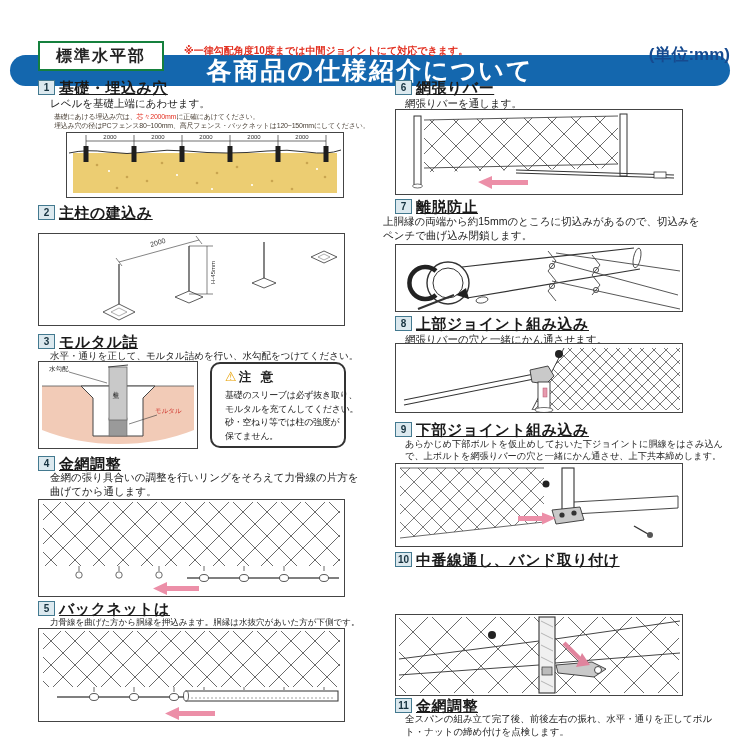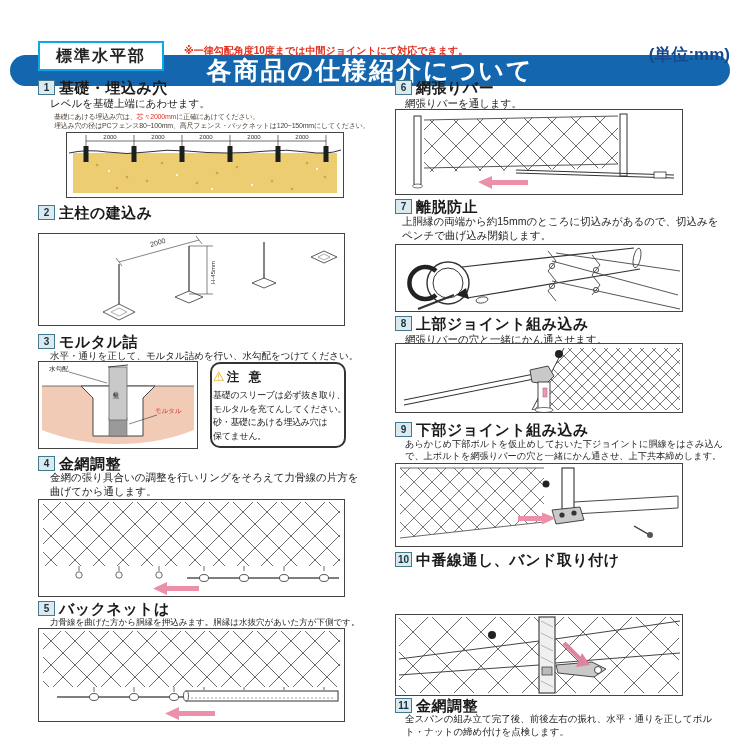--- a/index.html
+++ b/index.html
@@ -1,34 +1,34 @@
 <!DOCTYPE html>
 <html><head>
 <meta charset="utf-8">
 <style>
   html,body{margin:0;padding:0;background:#fff;}
   #page{position:relative;width:740px;height:740px;background:#fff;overflow:hidden;
         font-family:"Liberation Sans","DejaVu Sans",sans-serif;color:#222;}
   .abs{position:absolute;}
   .banner{left:10px;top:8px;width:720px;height:31px;background:#1467ae;border-radius:16px;
           color:#fff;font-size:25px;font-weight:bold;text-align:center;line-height:31px;letter-spacing:2px;margin-top:47px;}
-  .section-box{left:38px;top:41px;width:122px;height:26px;border:2px solid #0ea5e9;background:#fff;
+  .section-box{left:38px;top:41px;width:122px;height:26px;border:2px solid #15803d;background:#fff;
           font-size:16px;font-weight:bold;text-align:center;line-height:25px;letter-spacing:2px;}
   .hdr-notes{left:184px;top:44px;font-size:10px;font-weight:bold;color:#e33122;line-height:13px;white-space:nowrap;}
   .unit{left:610px;top:43px;width:120px;text-align:right;font-size:17px;font-weight:bold;color:#164a8f;}
   .step-head{height:15px;white-space:nowrap;}
   .badge{display:inline-block;min-width:13px;height:13px;line-height:13px;padding:0 1px;margin-right:4px;
          border:1px solid #43798f;background:#dce9ef;color:#16323f;font-size:10px;font-weight:bold;
          text-align:center;vertical-align:2px;}
-  .step-title{font-size:15px;font-weight:bold;color:#1a1a1a;letter-spacing:0.5px;}
+  .step-title{font-size:15px;font-weight:bold;color:#1a1a1a;letter-spacing:0.5px;text-decoration:underline;}
   .desc{font-size:10.5px;line-height:13.5px;color:#222;}
   .desc .red, .note .red{color:#e33122;}
   .note{font-size:7px;line-height:9px;color:#4a4036;white-space:nowrap;letter-spacing:-0.2px;}
   .dbox{border:1px solid #444;background:#fff;box-sizing:border-box;}
-  .warnbox{border:2px solid #333;border-radius:10px;background:#fff;box-sizing:border-box;padding:5px 1px;}
+  .warnbox{border:2px solid #333;border-radius:10px;background:#fff;box-sizing:border-box;padding:5px 13px;}
   .warn-title{font-size:12.5px;font-weight:bold;letter-spacing:3px;margin-bottom:3px;}
   .warn-icon{color:#e8a000;font-size:13px;letter-spacing:0;margin-right:2px;}
   .warn-line{font-size:9px;line-height:13.5px;letter-spacing:-0.3px;white-space:nowrap;color:#222;}
   .dlabel{position:absolute;font-size:6.5px;color:#222;line-height:7px;white-space:nowrap;}
   .dlabel.red{color:#d0342c;}
   .vert{writing-mode:vertical-rl;}
   svg{display:block;}
 </style>
 </head>
 <body>
@@ -174,21 +174,21 @@
     <div class="dlabel" style="left:10px;top:3px">水勾配</div>
     <div class="dlabel vert" style="left:74px;top:24px">主柱</div>
     <div class="dlabel red" style="left:116px;top:45px">モルタル</div>
   </div>
   <div class="abs warnbox" style="left:210px;top:362px;width:136px;height:86px">
     <div class="warn-title">
       <span class="warn-icon">⚠</span><span>注 意</span>
     </div>
     <div class="warn-line">基礎のスリーブは必ず抜き取り、</div>
     <div class="warn-line">モルタルを充てんしてください。</div>
-    <div class="warn-line">砂・基礎にあける埋込み穴は</div>
+    <div class="warn-line">砂・空ねり等では柱の強度が</div>
     <div class="warn-line">保てません。</div>
   </div>
 
   <div class="abs step-head" style="left:38px;top:455px">
     <span class="badge">4</span><span class="step-title">金網調整</span>
   </div>
   <div class="abs desc" style="left:50px;top:471px;width:312px">金網の張り具合いの調整を行いリングをそろえて力骨線の片方を曲げてから通します。</div>
   <div class="abs dbox" style="left:38px;top:499px;width:307px;height:98px">
     <svg width="305" height="96" viewBox="0 0 305 96">
       <rect x="4" y="2" width="297" height="64" fill="url(#mesh24)"></rect>
@@ -263,21 +263,21 @@
         <line x1="120" y1="63" x2="278" y2="68"></line>
       </g>
       <rect x="258" y="62" width="12" height="6" fill="#fff" stroke="#333" stroke-width="0.8"></rect>
       <polygon points="82,72 96,66 96,70 132,70 132,75 96,75 96,79" fill="#ec8fa8"></polygon>
     </svg>
   </div>
 
   <div class="abs step-head" style="left:395px;top:198px">
     <span class="badge">7</span><span class="step-title">離脱防止</span>
   </div>
-  <div class="abs desc" style="left:402px;top:215px;width:322px">上胴縁の両端から約15mmのところに切込みがあるので、切込みをペンチで曲げ込み閉鎖します。</div>
+  <div class="abs desc" style="left:383px;top:215px;width:322px">上胴縁の両端から約15mmのところに切込みがあるので、切込みをペンチで曲げ込み閉鎖します。</div>
   <div class="abs dbox" style="left:395px;top:244px;width:288px;height:68px">
     <svg width="286" height="66" viewBox="0 0 286 66">
       <g stroke="#333" fill="#fff">
         <line x1="66" y1="22" x2="238" y2="3" stroke-width="1.2"></line>
         <line x1="71" y1="53" x2="244" y2="24" stroke-width="1.2"></line>
         <ellipse cx="241" cy="13" rx="3.5" ry="10" transform="rotate(12 241 13)" stroke-width="0.8"></ellipse>
         <circle cx="52" cy="38" r="21" stroke-width="1.4"></circle>
         <circle cx="52" cy="38" r="15" stroke-width="1"></circle>
       </g>
       <path d="M40,26 A16,16 0 1 0 40,50" stroke="#222" stroke-width="4.5" fill="none"></path>

